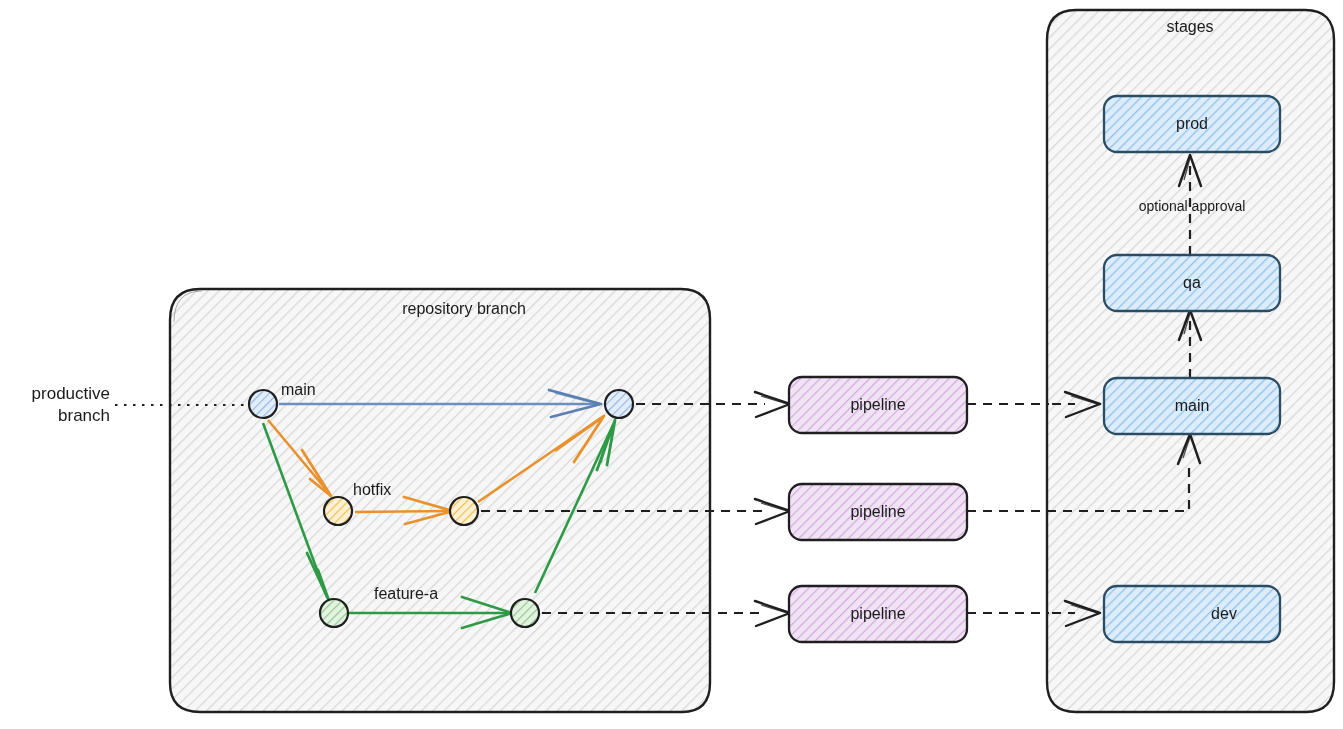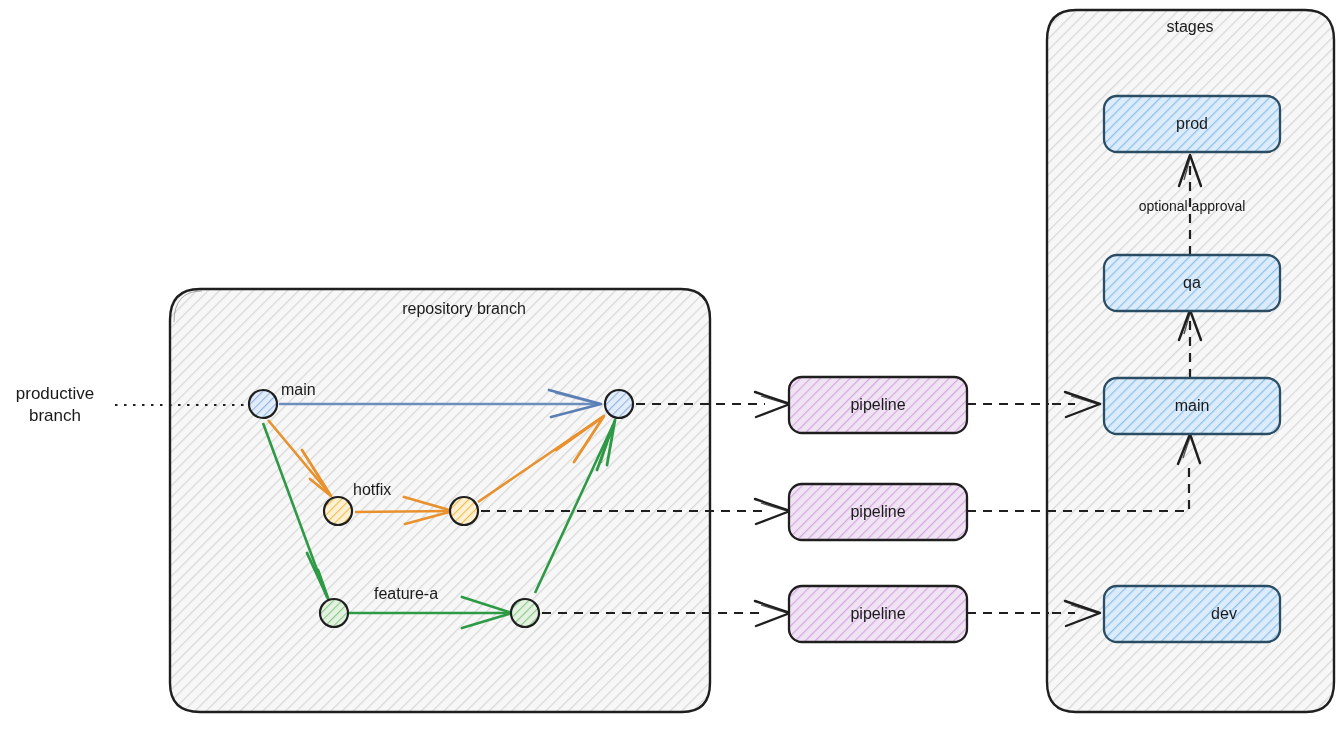--- a/index.html
+++ b/index.html
@@ -192,21 +192,21 @@
       <rect x="1104" y="255" width="176" height="56" rx="13" ry="13" fill="url(#hatchBlue)" stroke="#2b4d63" stroke-width="2.3"></rect>
     </g>
     <g>
       <rect x="1104" y="378" width="176" height="56" rx="13" ry="13" fill="url(#hatchBlue)" stroke="#2b4d63" stroke-width="2.3"></rect>
     </g>
     <g>
       <rect x="1104" y="586" width="176" height="56" rx="13" ry="13" fill="url(#hatchBlue)" stroke="#2b4d63" stroke-width="2.3"></rect>
     </g>
   </svg>
 
-  <div class="lbl side-label" style="left:0px;top:383px;width:110px;text-align:center;">
+  <div class="lbl side-label" style="left:0px;top:383px;width:110px;">
     <div>productive</div>
     <div>branch</div>
   </div>
 
   <div class="lbl ctr container-title" style="left:440px;top:309px;margin-left:24px;">repository branch</div>
 
   <div class="lbl ctr container-title" style="left:1190px;top:27px;">stages</div>
 
   <div class="lbl node-label" style="left:281px;top:381px;">main</div>
   <div class="lbl node-label" style="left:353px;top:481px;">hotfix</div>

